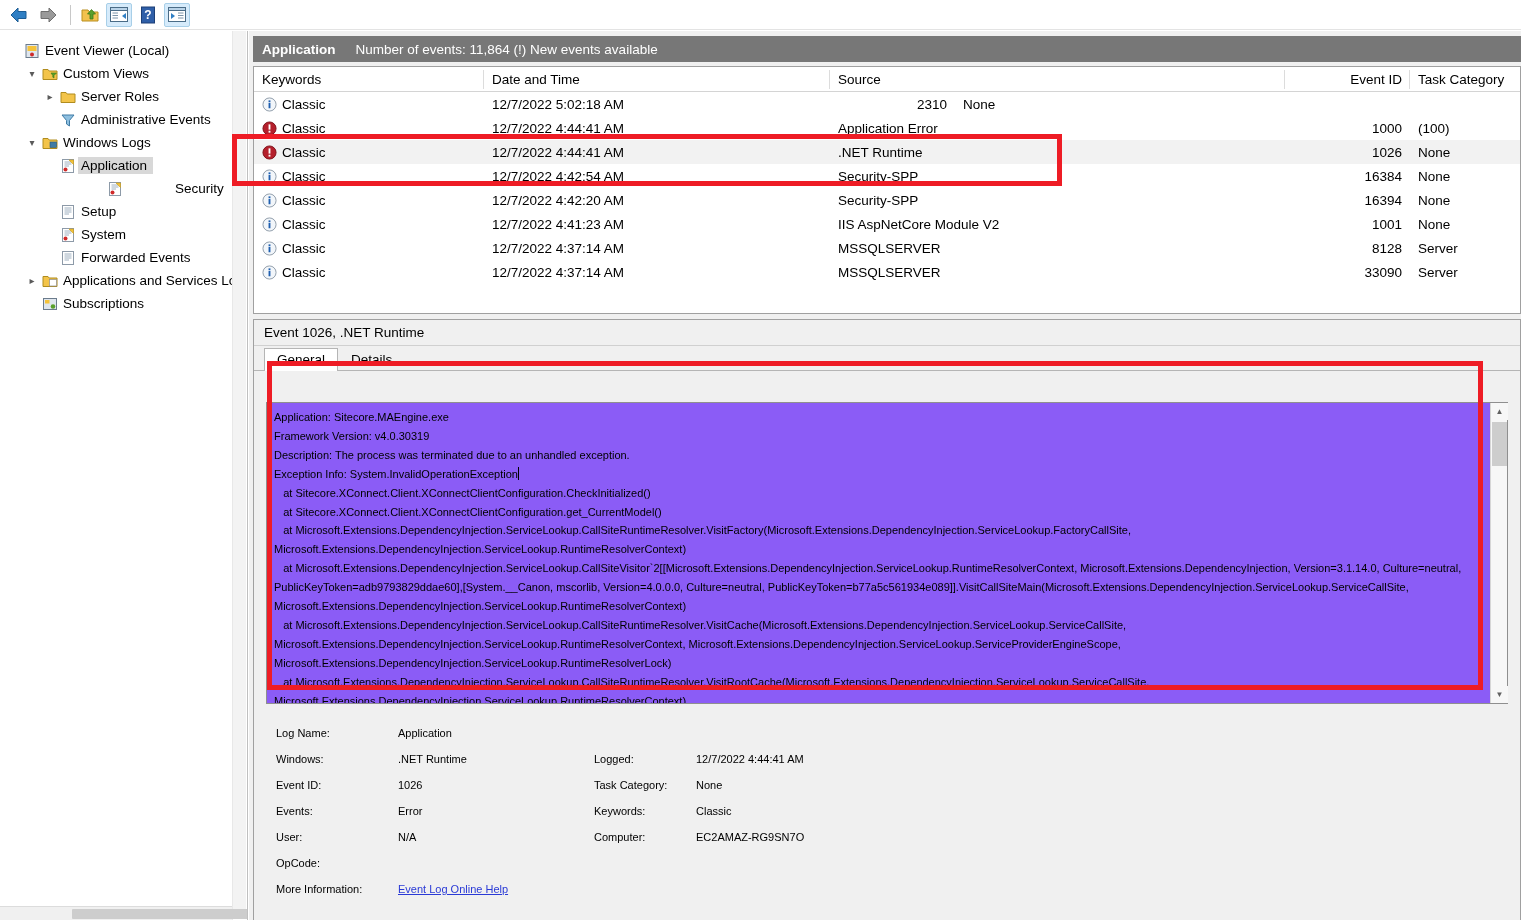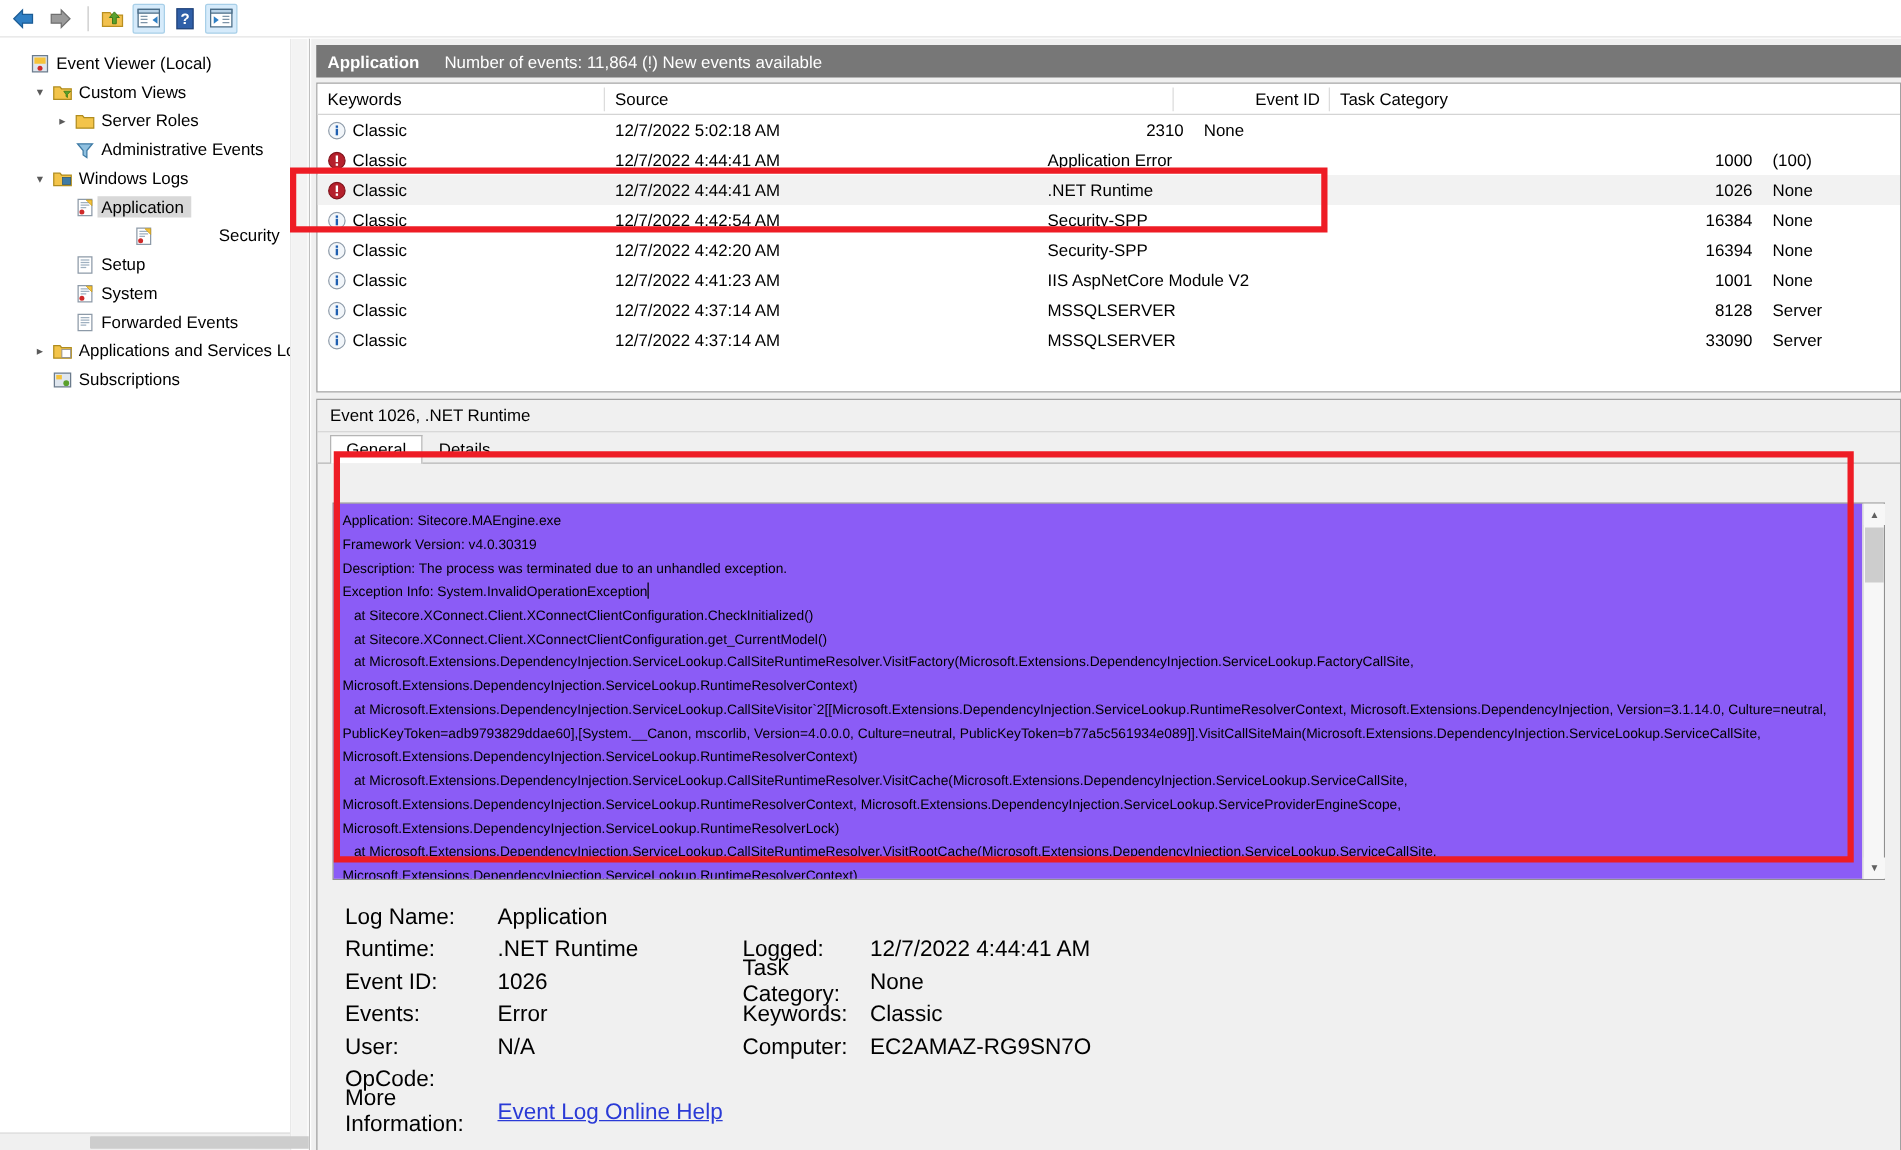--- a/index.html
+++ b/index.html
@@ -161,21 +161,21 @@
               display: flex; align-items: center; justify-content: center;
               font-size: 8px; color: #606060; background: #f7f7f7; }
   .sb-arrow.up { top: 0; }
   .sb-arrow.down { bottom: 0; }
   #evt-vthumb { position: absolute; left: 1px; top: 19px; width: 15px; height: 44px;
                 background: #cdcdcd; }
 
   
   #fields {
     position: absolute; left: 12px; top: 400px; width: 1240px;
-    font-size: 18px;
+    font-size: 11px;
   }
   .frow { display: flex; height: 26px; align-items: center; }
   .flabel { width: 132px; padding-left: 10px; }
   .fvalue { width: 196px; }
   .flabel2 { width: 102px; }
   .fvalue2 { width: 300px; }
   #morelink { color: #2a3ad6; text-decoration: underline; cursor: pointer; }
 
   
   .redbox {
@@ -385,20 +385,21 @@
 <div id="right-pane">
 
   <div id="list-title">
     <span class="t-bold">Application</span>
     <span>Number of events: 11,864 (!) New events available</span>
   </div>
 
   <div id="event-list">
     <div id="col-header">
       <div class="ch c-keywords divider">Keywords</div>
+      <div class="ch c-datetime divider">Date and Time</div>
       <div class="ch c-source divider">Source</div>
       <div class="ch c-eventid divider">Event ID</div>
       <div class="ch c-taskcat">Task Category</div>
     </div>
     <div id="event-rows">
         <div class="erow">
           <div class="cell c-keywords">
             <span class="ico"><svg width="15" height="15" viewBox="0 0 16 16">
                 <circle cx="8" cy="8" r="7" fill="#f2f6fa" stroke="#8d9aa8" stroke-width="1"></circle>
                 <rect x="7" y="6.4" width="2" height="5.6" fill="#1f5fb0"></rect>
@@ -526,21 +527,21 @@
         <div class="sb-arrow down">▼</div>
       </div>
     </div>
 
     <div id="fields">
       <div class="frow">
         <div class="flabel">Log Name:</div>
         <div class="fvalue">Application</div>
       </div>
       <div class="frow">
-        <div class="flabel">Runtime:</div>
+        <div class="flabel">Windows:</div>
         <div class="fvalue">.NET Runtime</div>
         <div class="flabel2">Logged:</div>
         <div class="fvalue2">12/7/2022 4:44:41 AM</div>
       </div>
       <div class="frow">
         <div class="flabel">Event ID:</div>
         <div class="fvalue">1026</div>
         <div class="flabel2">Task Category:</div>
         <div class="fvalue2">None</div>
       </div>

